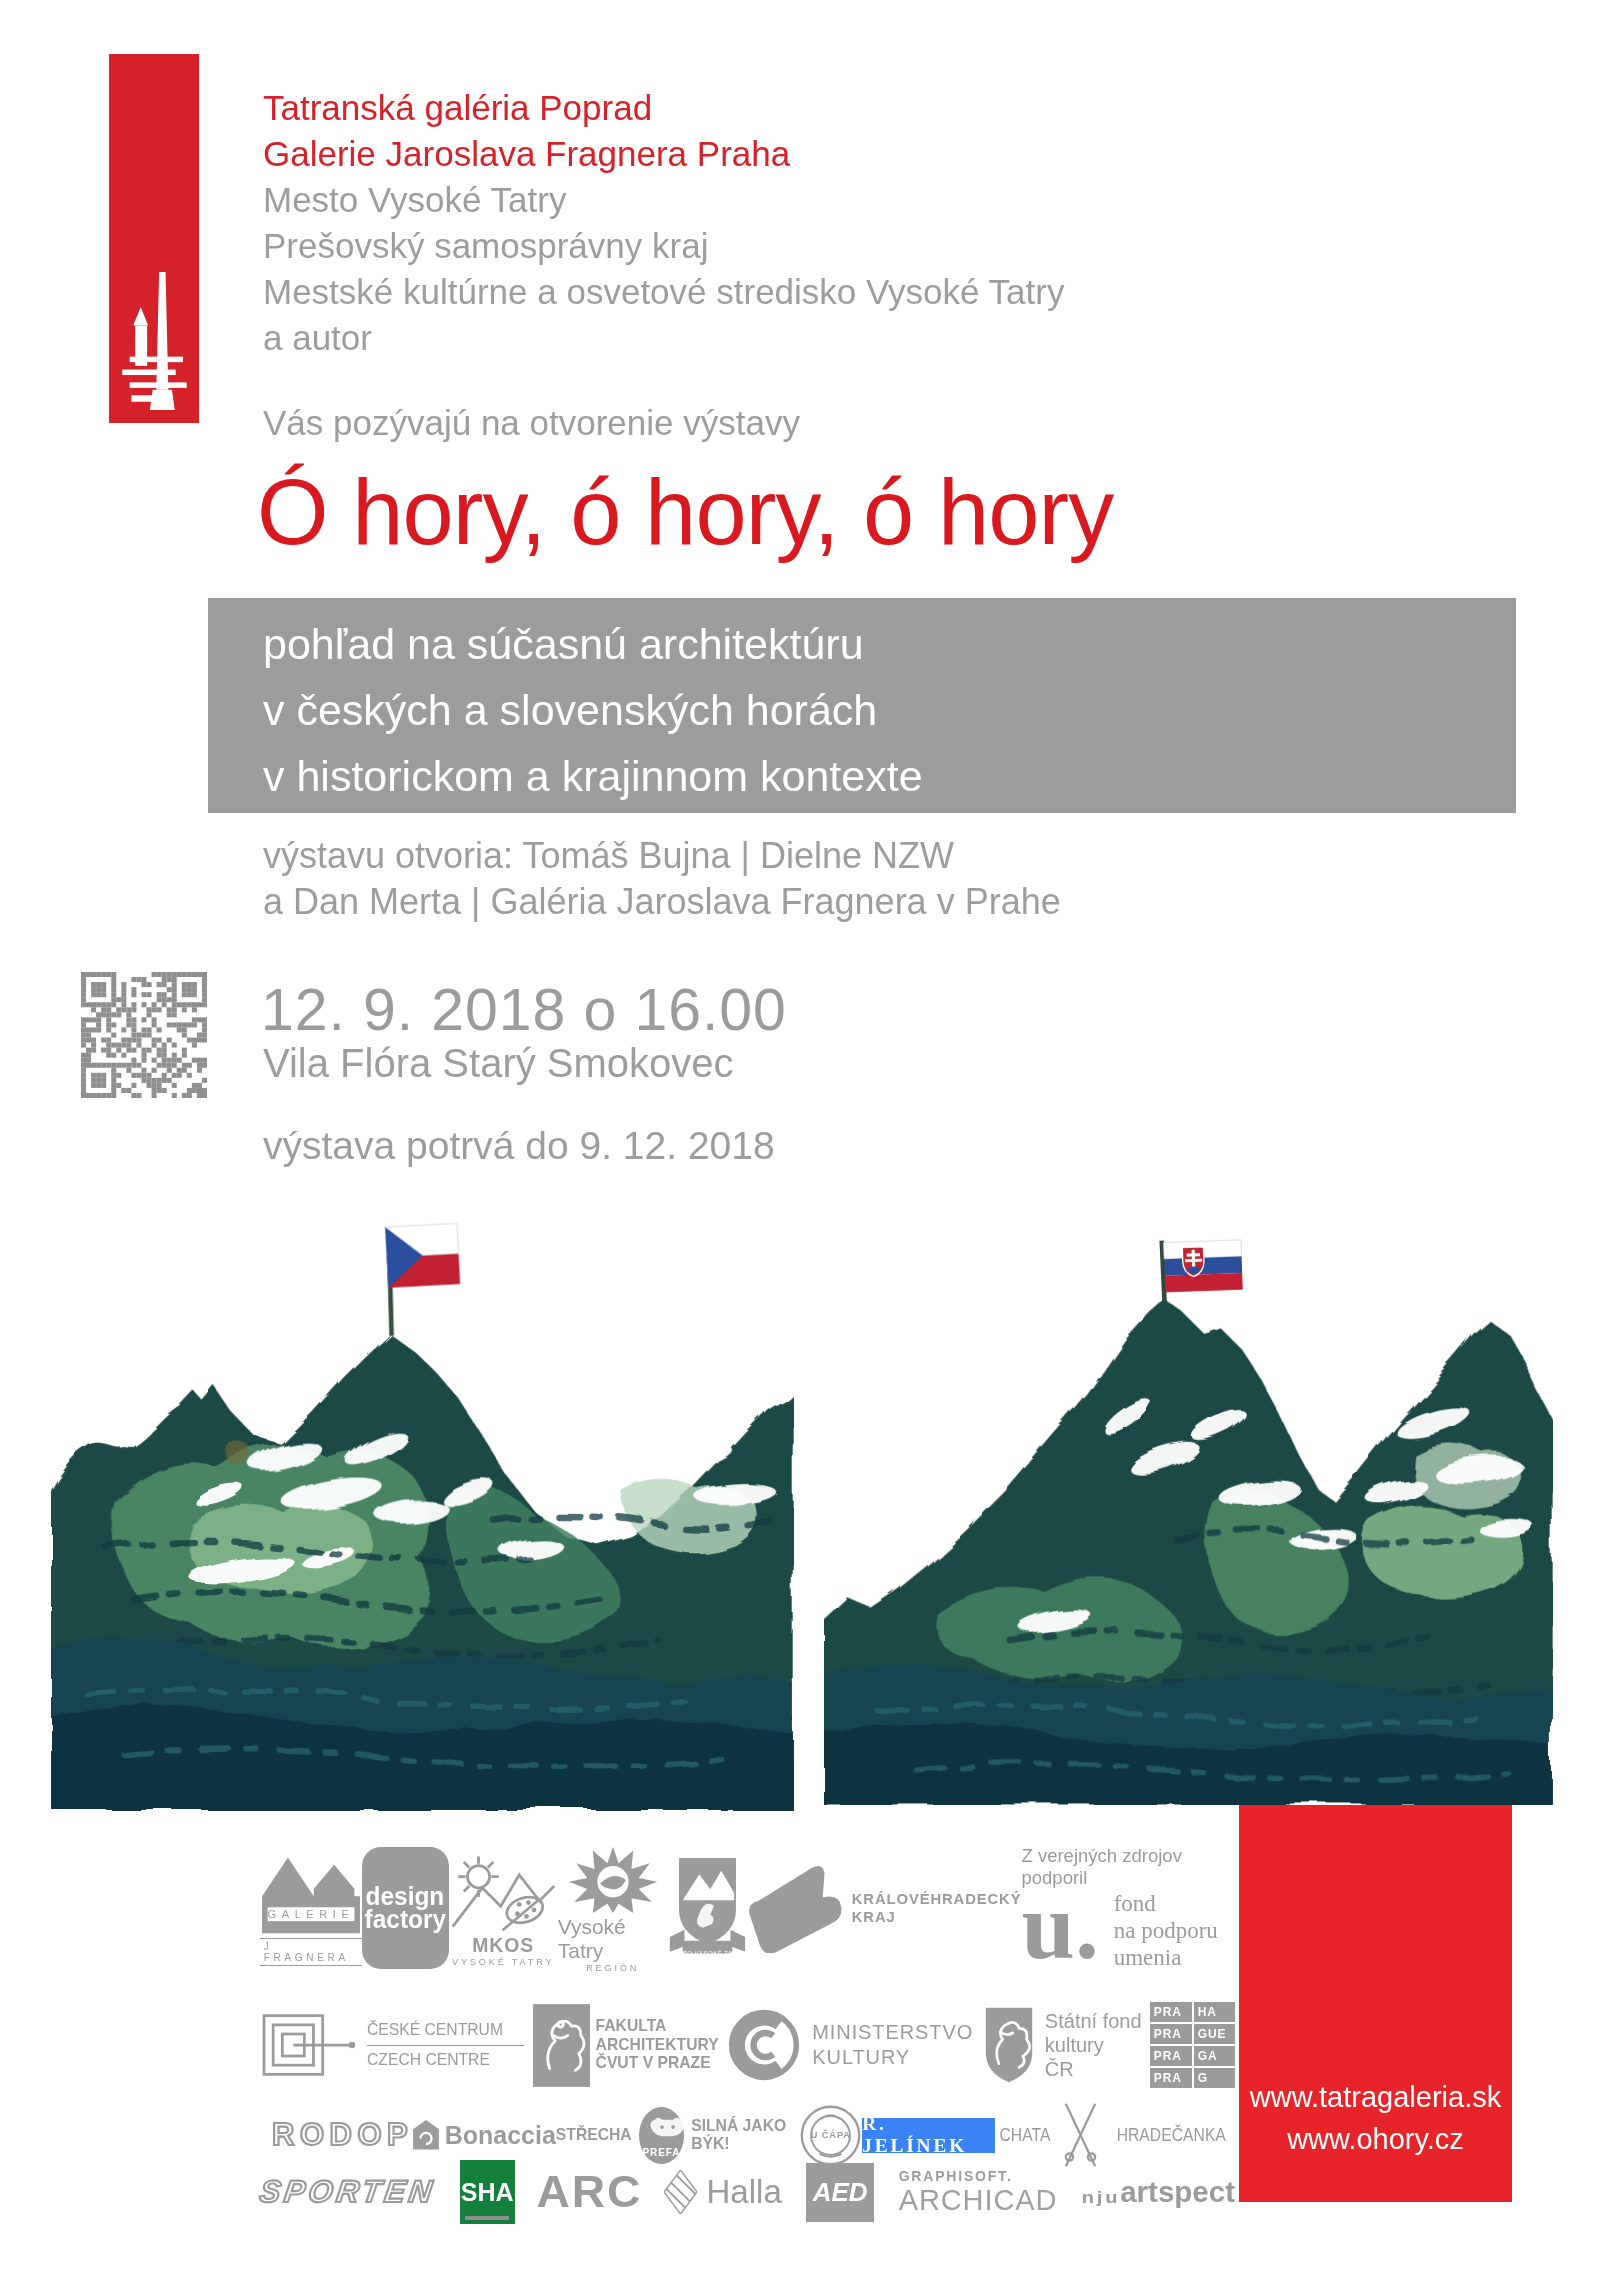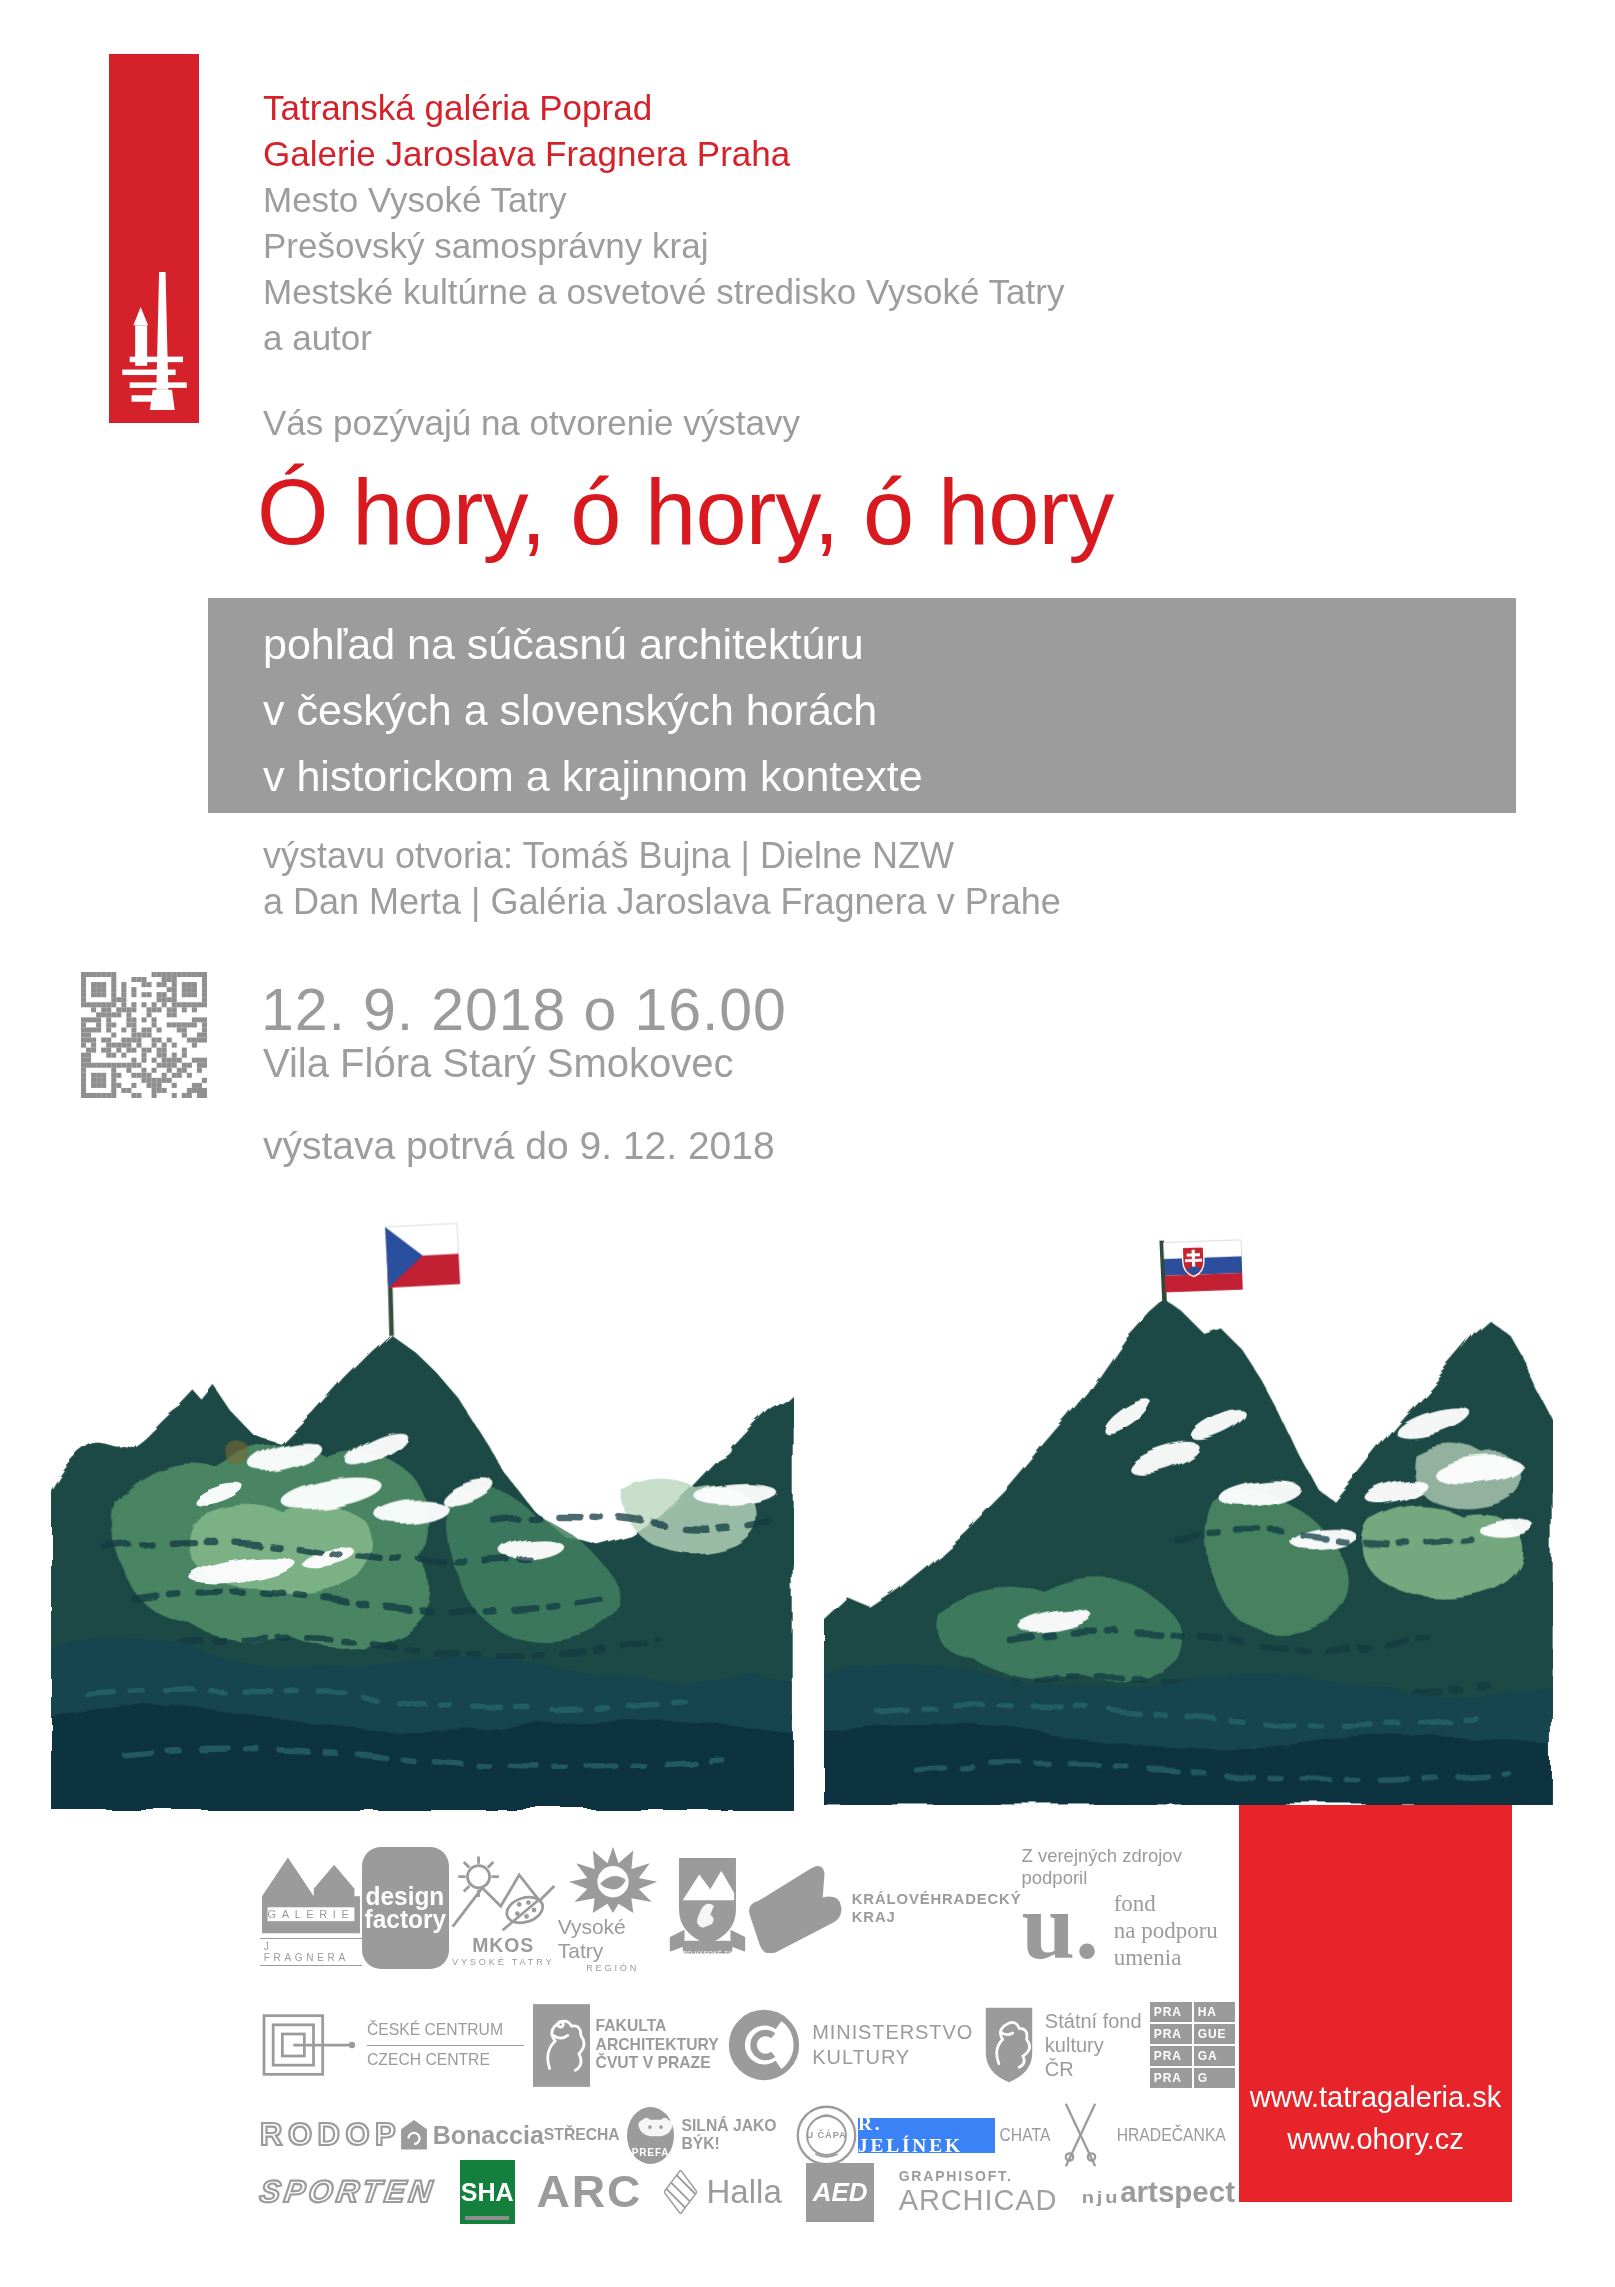--- a/index.html
+++ b/index.html
@@ -40,21 +40,21 @@
   
   .logo-row{position:absolute;left:260px;width:975px;display:flex;align-items:center;
             justify-content:space-between;color:#9b9b9b;}
   .row1{top:1841px;height:134px;}
   .row2{top:1994px;height:102px;}
   .row3{top:2097px;height:76px;}
   .row4{top:2146px;height:92px;}
   .lg{display:flex;flex-direction:column;align-items:center;justify-content:center;}
   .lg-h{flex-direction:row;align-items:center;}
   .gbox{background:#9b9b9b;color:#fff;display:flex;flex-direction:column;
-        align-items:center;justify-content:center;} .sp6{letter-spacing:5.5px;}
+        align-items:center;justify-content:center;} .sp6{letter-spacing:5.5px;margin-left:12px;}
   .tiny{font-size:9.2px;letter-spacing:2.8px;}
   .hollow{color:transparent;-webkit-text-stroke:2.2px #9b9b9b;font-weight:bold;}
 
   .gjf-sub{font-size:10px;letter-spacing:3.7px;color:#9b9b9b;border-top:0.9px solid #9b9b9b;
            border-bottom:0.9px solid #9b9b9b;padding:1.8px 3.7px;margin-top:2.8px;}
   .df{width:89px;height:122px;border-radius:19px;}
   .df span{font-weight:bold;font-size:26px;line-height:23px;transform:scaleX(.94);}
   .mkos-t1{font-weight:bold;font-size:19.4px;letter-spacing:0.9px;}
   .vt-t1{font-size:21px;}
   .kraj-txt{font-weight:bold;font-size:14.8px;line-height:18.5px;letter-spacing:0.9px;text-align:left;}

